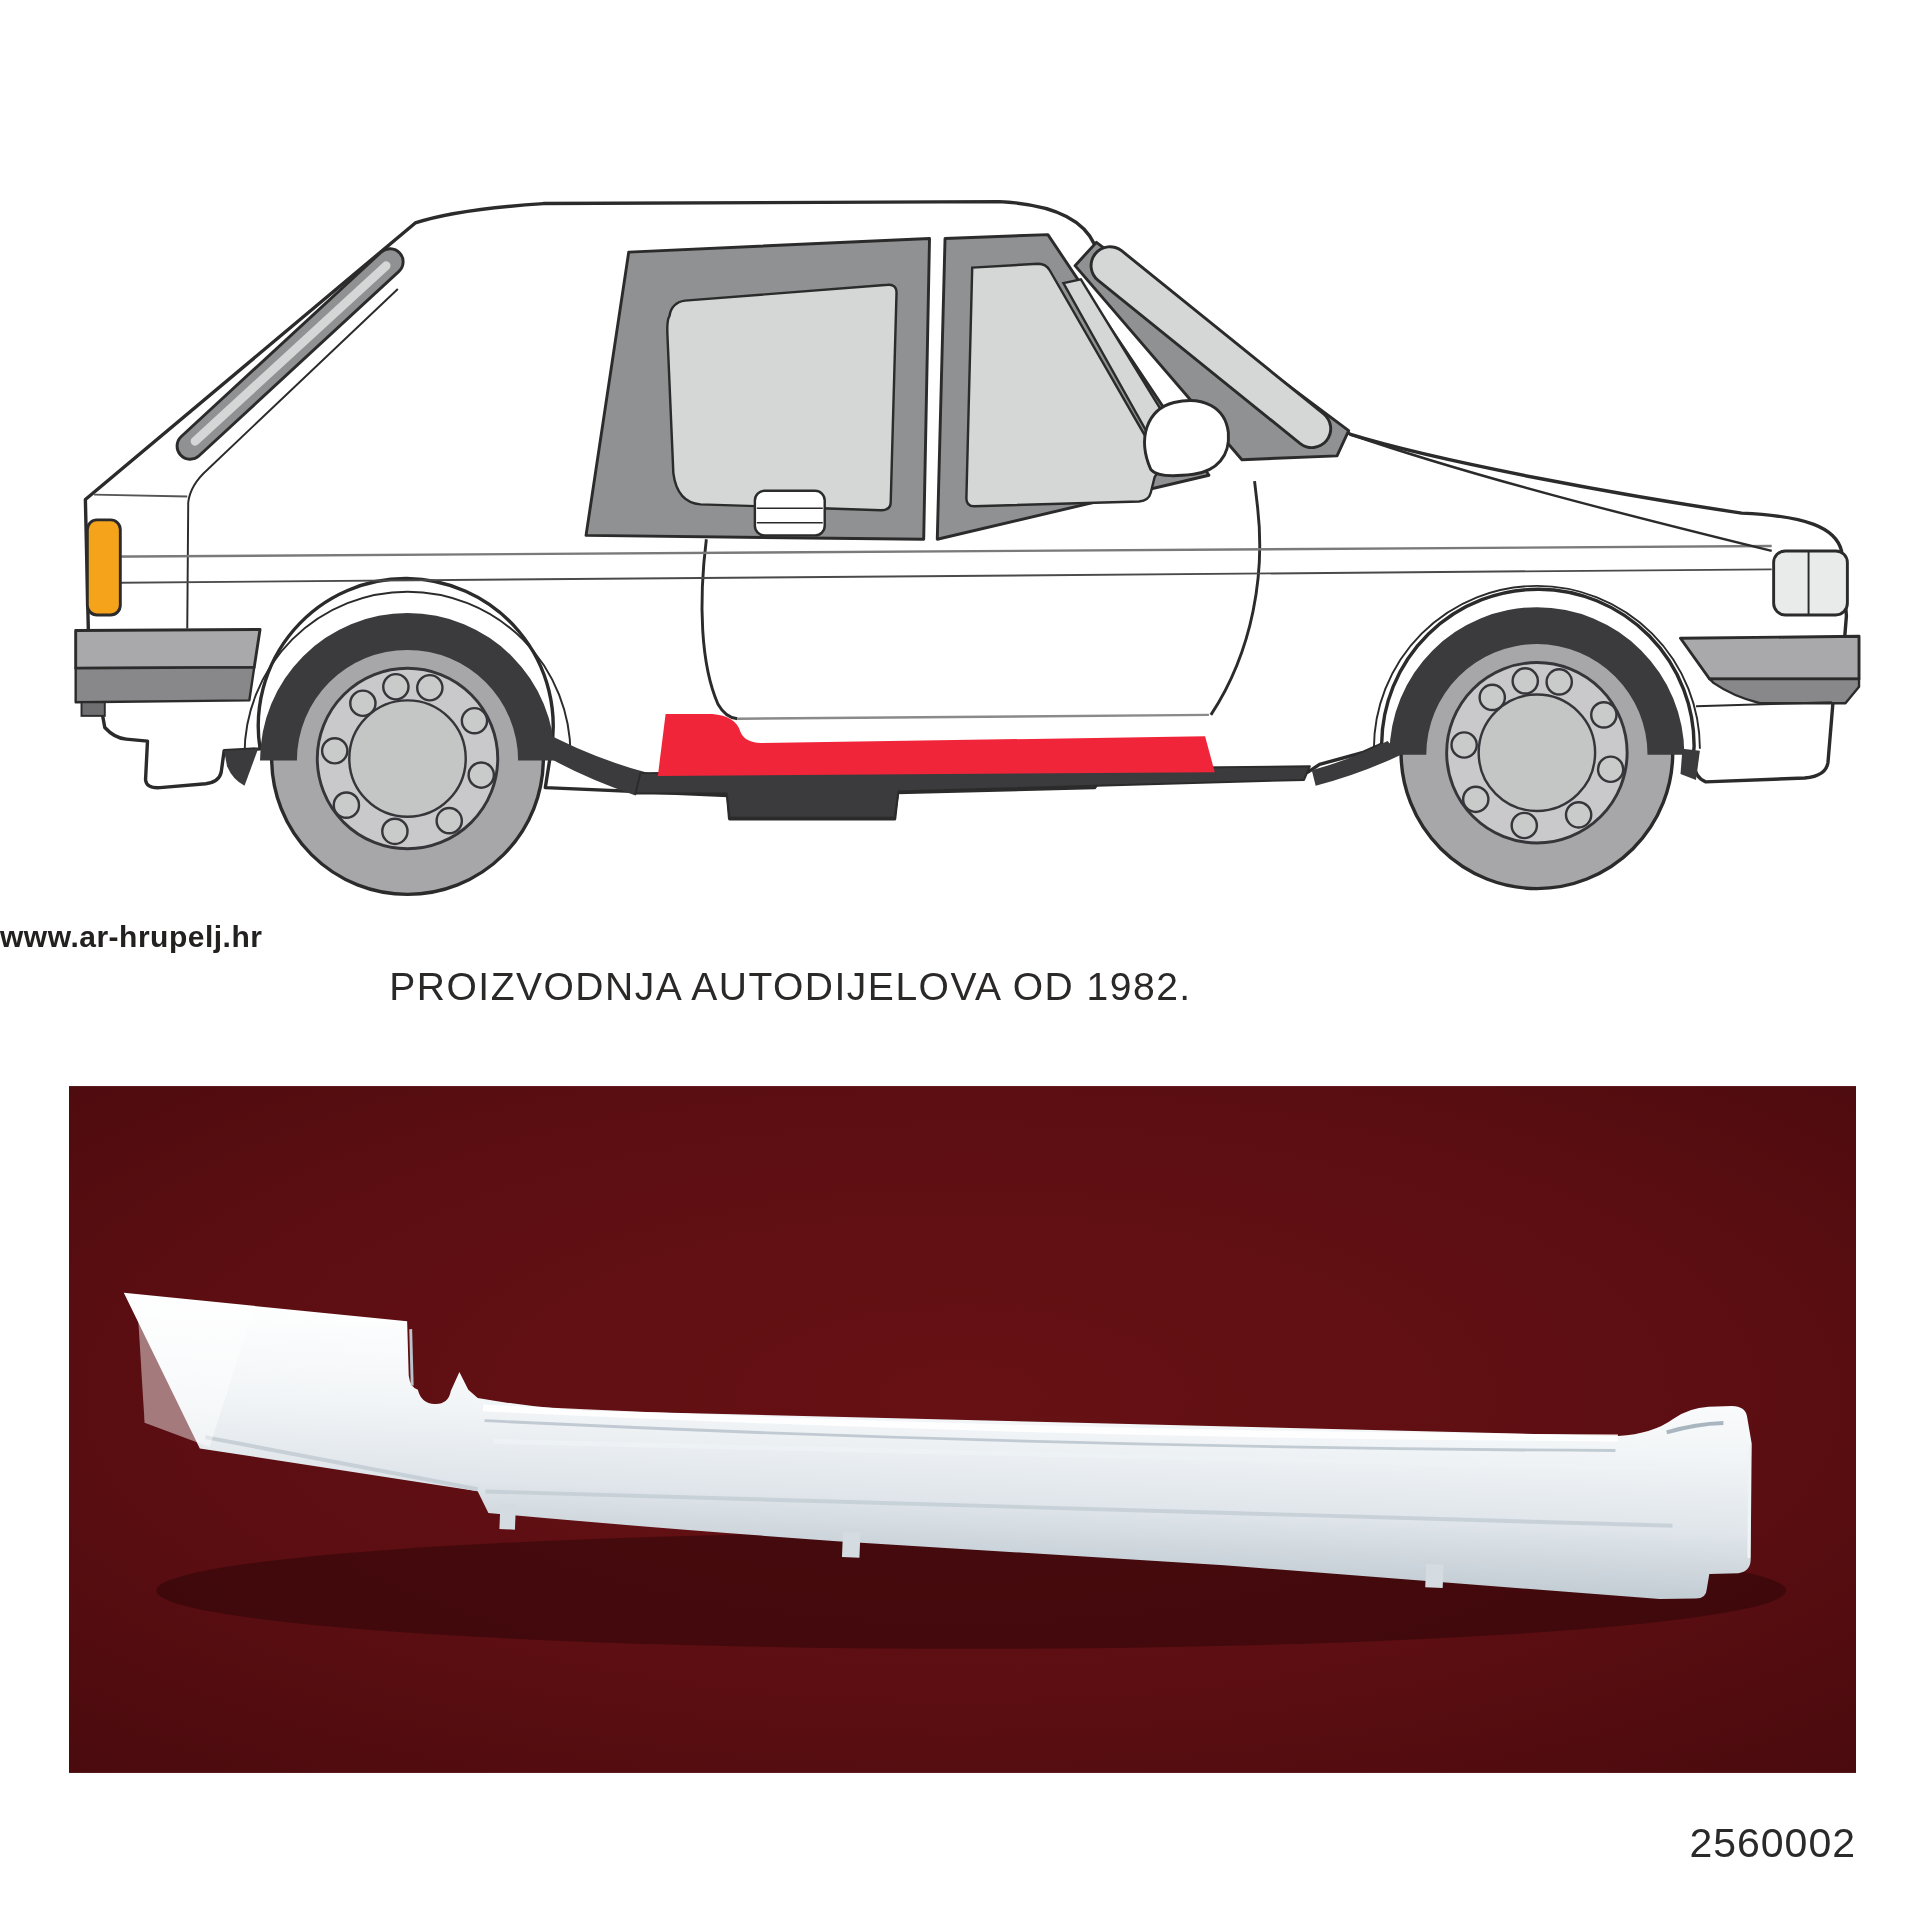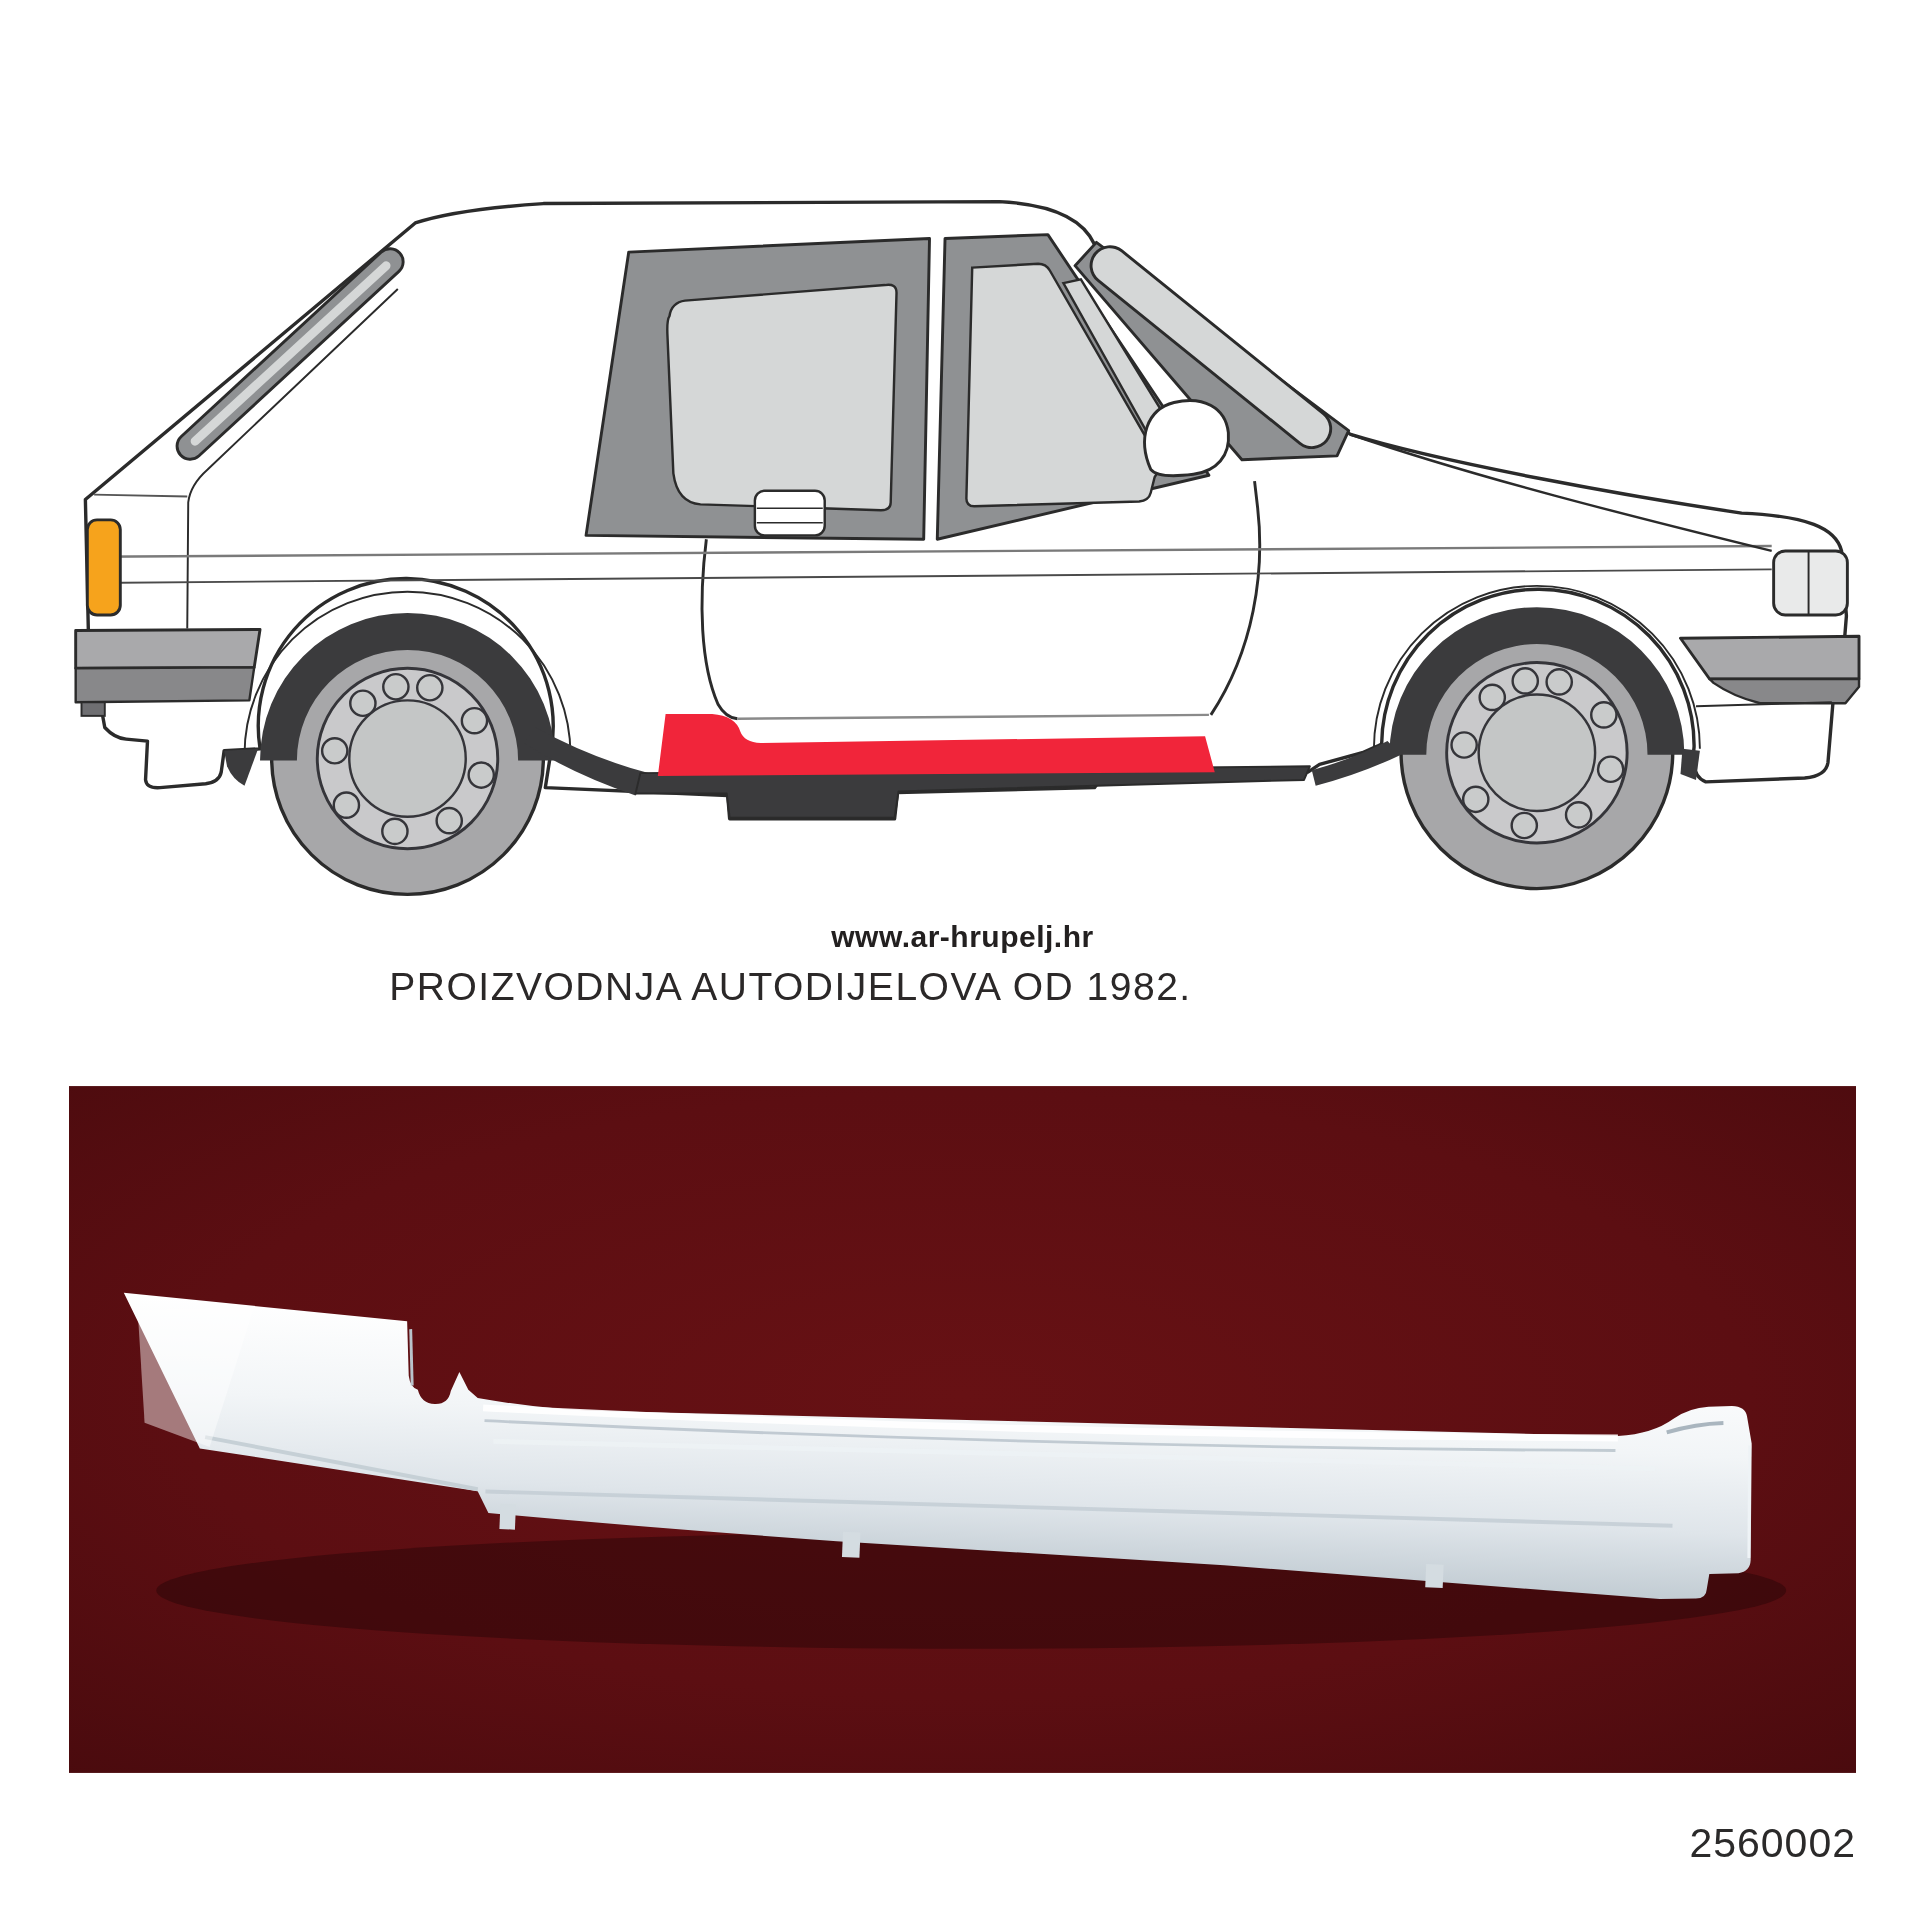--- a/index.html
+++ b/index.html
@@ -1,19 +1,19 @@
 <!DOCTYPE html>
 <html><head>
 <meta charset="utf-8">
 <style>
   html,body{margin:0;padding:0;background:#ffffff;}
   body{width:1925px;height:1925px;position:relative;overflow:hidden;
        font-family:"Liberation Sans", sans-serif;color:#232020;}
   .car-svg{position:absolute;left:0;top:58px;width:1925px;height:883px;}
-  .brand-line{position:absolute;top:920px;left:0;width:1925px;text-align:center;
+  .brand-line{position:absolute;top:920px;left:0;width:1925px;text-align:left;
        font-size:30px;font-weight:700;letter-spacing:0.5px;color:#232020;}
   .tagline{position:absolute;top:965px;left:0;width:1581px;text-align:center;
        font-size:39px;font-weight:400;letter-spacing:1.5px;color:#2b2828;}
   .photo{position:absolute;left:69px;top:1086px;width:1787px;height:687px;}
   .photo svg{display:block;width:100%;height:100%;}
   .part-number{position:absolute;top:1820px;right:69px;text-align:right;
        font-size:41px;font-weight:400;letter-spacing:1px;color:#2b2a2a;}
 </style>
 </head>
 <body>

